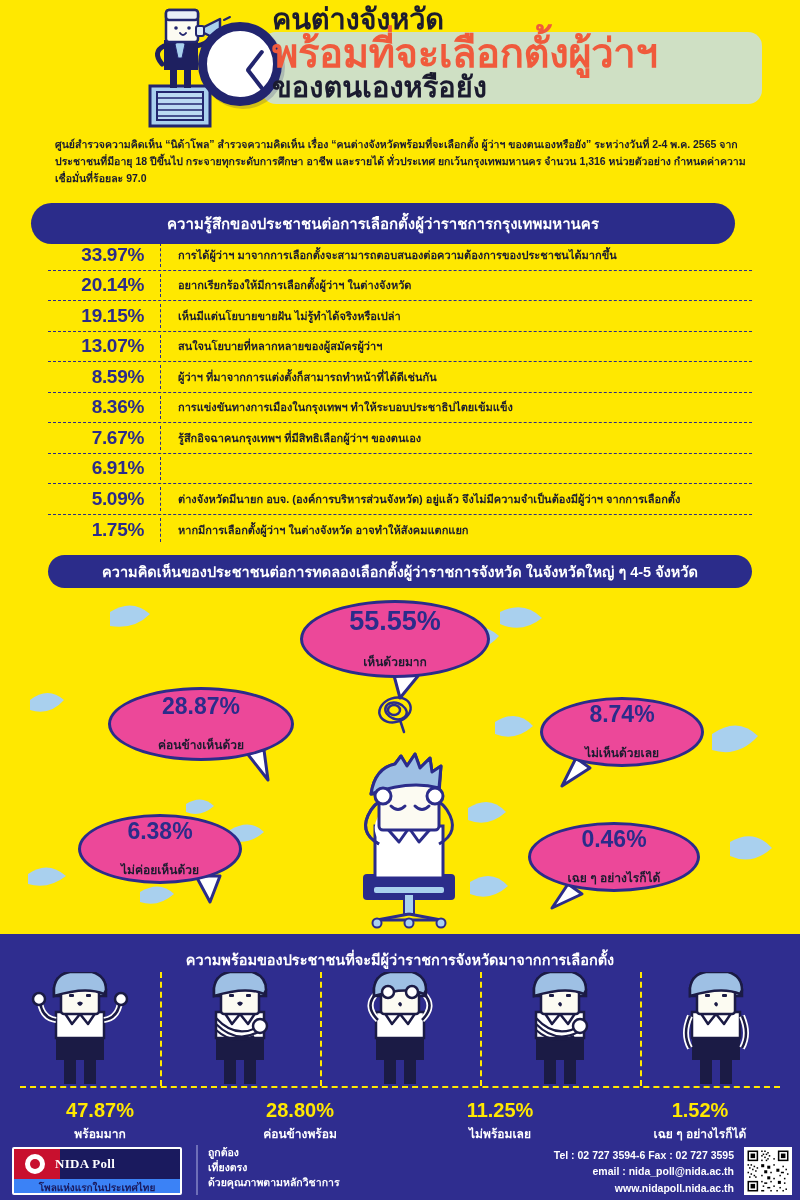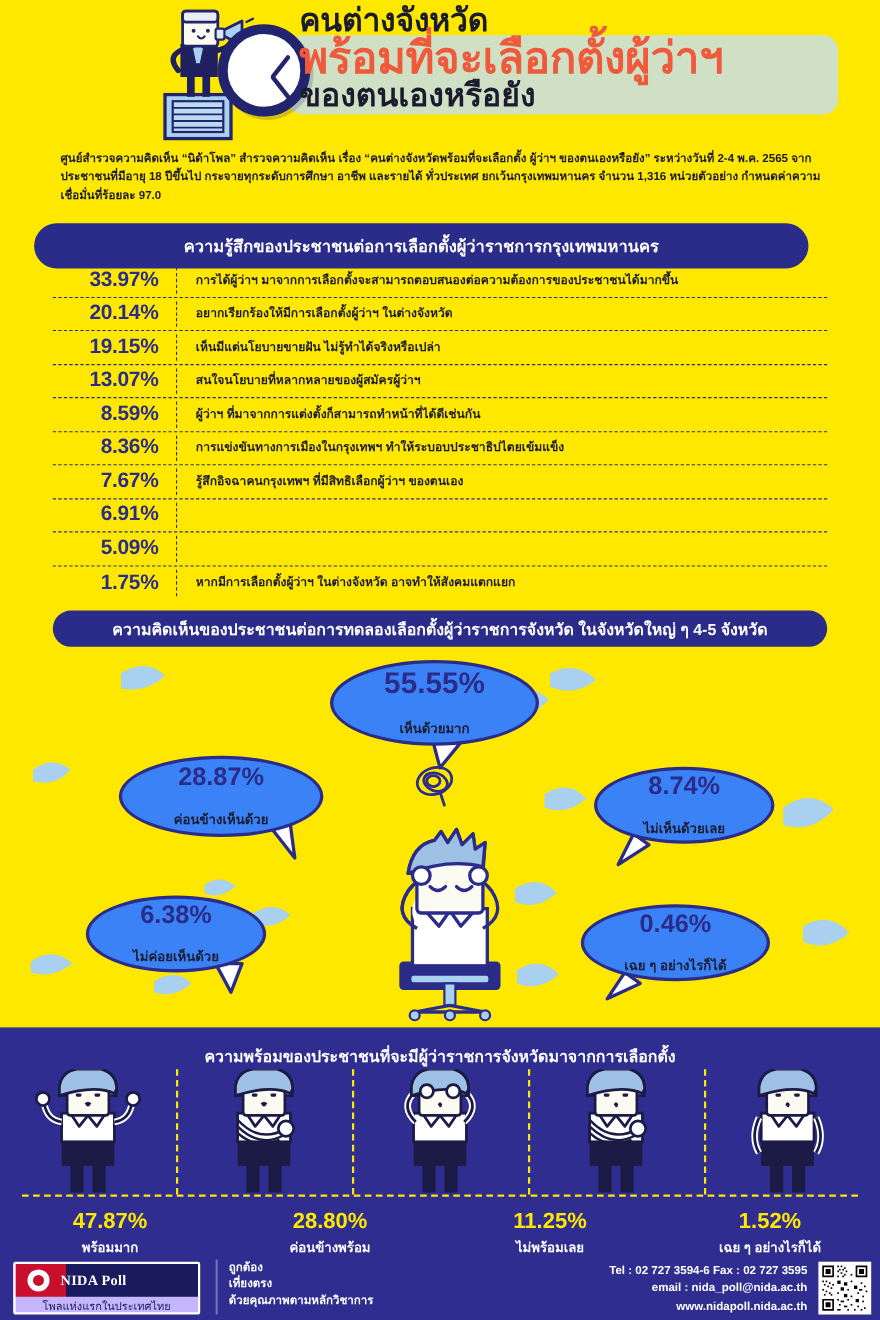--- a/index.html
+++ b/index.html
@@ -82,21 +82,21 @@
     position:absolute;left:112px;top:3px;bottom:3px;width:0;
     border-left:1px dashed #2B2C8A;
   }
   .stat-text{
     padding-left:18px;font-size:11px;font-weight:600;color:#1B1B2F;line-height:1.3;
   }
 
   
   #bubble-scene{position:absolute;left:0;top:592px;width:800px;height:350px;overflow:hidden;}
   .bubble{
-    position:absolute;background:#3b82f6;border:3px solid #2B2C8A;border-radius:50%;
+    position:absolute;background:#ec4899;border:3px solid #2B2C8A;border-radius:50%;
     display:flex;flex-direction:column;align-items:center;justify-content:center;
     text-align:center;
   }
   .bubble .b-pct{font-size:23px;font-weight:bold;color:#2B2C8A;line-height:1;}
   .bubble .b-lbl{font-size:12px;font-weight:600;color:#1B1B2F;margin-top:17px;}
 
   .b-main{left:300px;top:8px;width:190px;height:78px;}
   .b-main .b-pct{font-size:27px;}
   .b-tl{left:108px;top:95px;width:186px;height:74px;}
   .b-bl{left:78px;top:222px;width:164px;height:70px;}
@@ -137,21 +137,21 @@
   }
   .logo-seal:after{
     content:"";position:absolute;left:5px;top:5px;width:10px;height:10px;border-radius:50%;
     background:#C8102E;
   }
   .logo-name{
     color:#ffffff;font-family:"Liberation Serif","DejaVu Serif",serif;
     font-weight:bold;font-size:13px;margin-left:8px;letter-spacing:.3px;
   }
   .logo-bottom{
-    height:16px;background:#c4b5fd;color:#1A1A5E;font-size:10px;font-weight:normal;
+    height:16px;background:#3b82f6;color:#1A1A5E;font-size:10px;font-weight:bold;
     display:flex;align-items:center;justify-content:center;
   }
   .motto{
     position:absolute;left:196px;top:2px;color:#ffffff;font-size:10.5px;font-weight:600;
     line-height:1.45;border-left:2px solid #6f6fb8;padding-left:10px;height:50px;
   }
   .contact{
     position:absolute;right:66px;top:4px;text-align:right;color:#ffffff;
     font-size:10.5px;line-height:1.55;font-weight:600;
   }
@@ -254,20 +254,21 @@
       <div class="stat-divider"></div>
       <div class="stat-text">รู้สึกอิจฉาคนกรุงเทพฯ ที่มีสิทธิเลือกผู้ว่าฯ ของตนเอง</div>
     </div>
     <div class="stat-row">
       <div class="stat-pct">6.91%</div>
       <div class="stat-divider"></div>
     </div>
     <div class="stat-row">
       <div class="stat-pct">5.09%</div>
       <div class="stat-divider"></div>
+      <div class="stat-text">ต่างจังหวัดมีนายก อบจ. (องค์การบริหารส่วนจังหวัด) อยู่แล้ว จึงไม่มีความจำเป็นต้องมีผู้ว่าฯ จากการเลือกตั้ง</div>
     </div>
     <div class="stat-row">
       <div class="stat-pct">1.75%</div>
       <div class="stat-divider"></div>
       <div class="stat-text">หากมีการเลือกตั้งผู้ว่าฯ ในต่างจังหวัด อาจทำให้สังคมแตกแยก</div>
     </div>
   </div>
 
   <div id="bar2" class="section-bar">ความคิดเห็นของประชาชนต่อการทดลองเลือกตั้งผู้ว่าราชการจังหวัด ในจังหวัดใหญ่ ๆ 4-5 จังหวัด</div>
 

